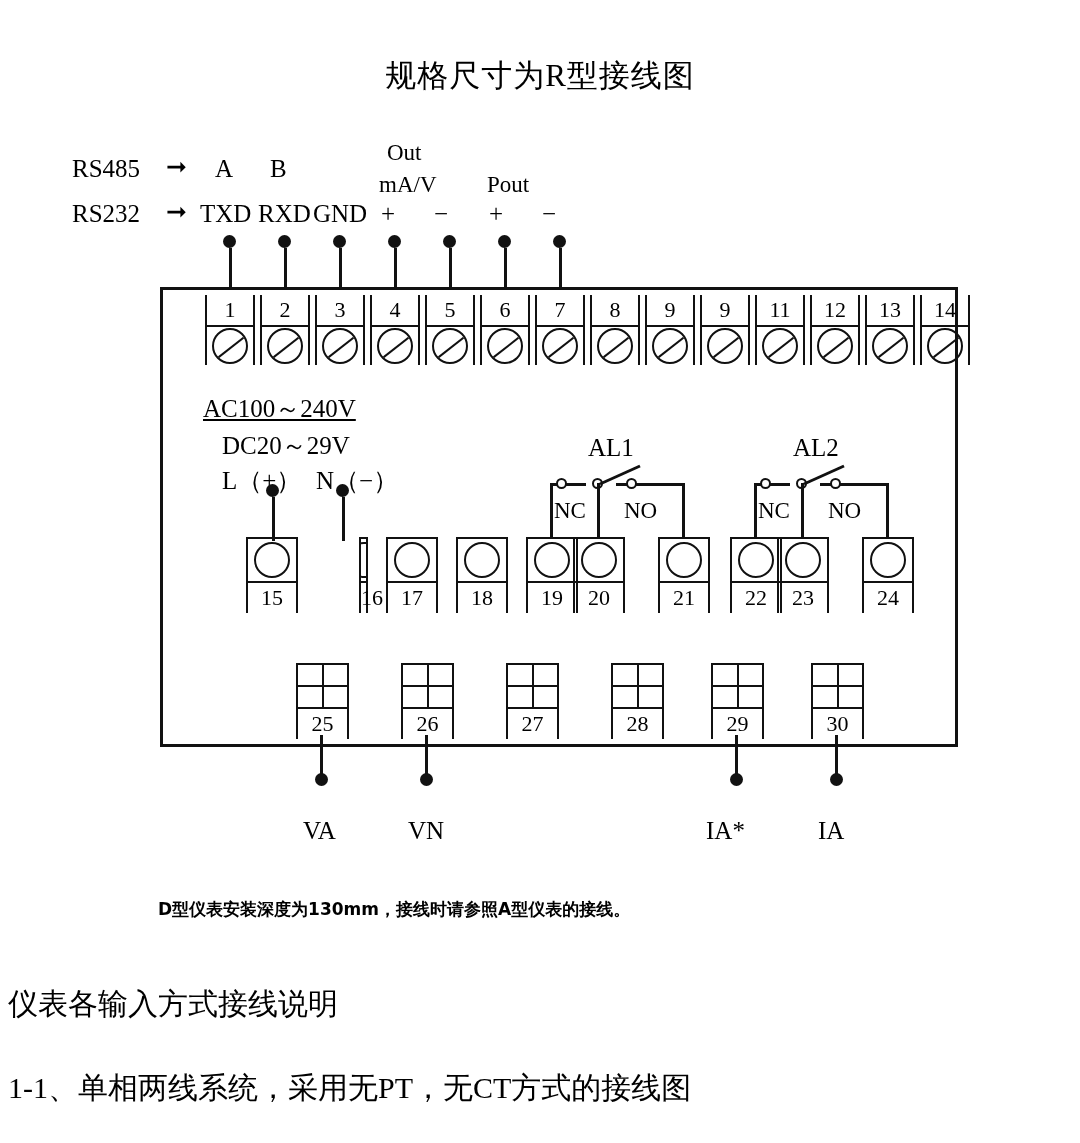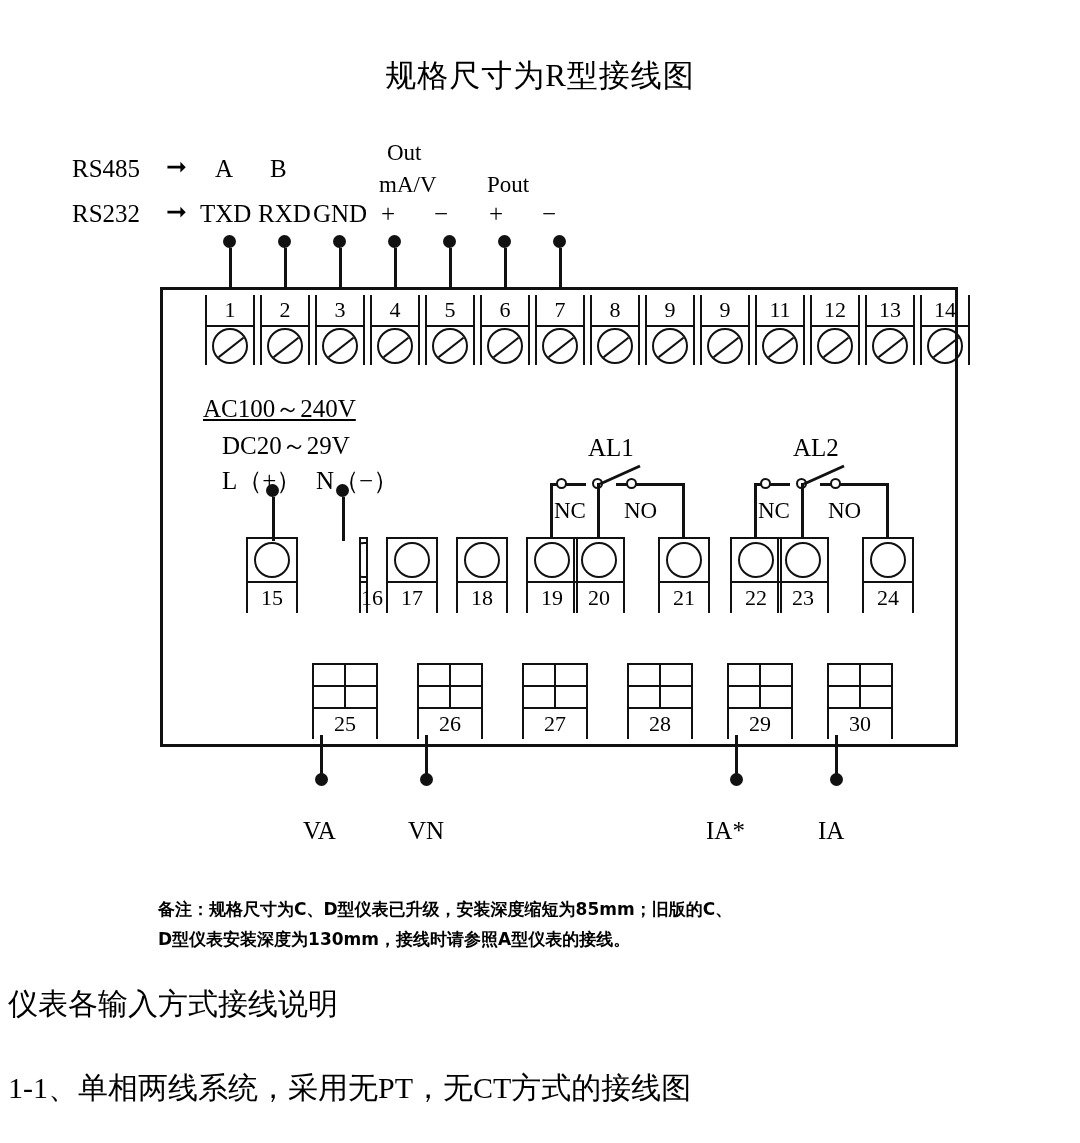--- a/index.html
+++ b/index.html
@@ -117,23 +117,22 @@
     border-right: 2px solid #111;
     height: 30px;
     line-height: 30px;
     text-align: center;
     font-size: 22px;
   }
 
   
   .cell3 {
     position: absolute;
-    width: 66px;
+    width: 53px;
     box-sizing: border-box;
-    margin-left: 16px;
   }
   .cell3 .xtop {
     border: 2px solid #111;
     height: 42px;
     position: relative;
     overflow: hidden;
   }
   .cell3 .xtop .h {
     position: absolute; left: 0; top: 50%; width: 100%; height: 0;
     border-top: 2px solid #111; transform: translateY(-50%);
@@ -542,20 +541,19 @@
 
   <div class="vwire" style="left:735px; top:735px; height:40px;"></div>
   <div class="dot" style="left:730px; top:773px;"></div>
   <div class="lbl" style="left:706px; top:817px;">IA*</div>
 
   <div class="vwire" style="left:835px; top:735px; height:40px;"></div>
   <div class="dot" style="left:830px; top:773px;"></div>
   <div class="lbl" style="left:818px; top:817px;">IA</div>
 
   <div class="note">
-    <div>备注：规格尺寸为C、D型仪表已升级，安装深度缩短为85mm；旧版的C、</div>
     <div>D型仪表安装深度为130mm，接线时请参照A型仪表的接线。</div>
   </div>
 
   <div class="sec" style="top:984px;">仪表各输入方式接线说明</div>
   <div class="sec2" style="top:1068px;">1-1、单相两线系统，采用无PT，无CT方式的接线图</div>
 
 </div>
 
 </body></html>

